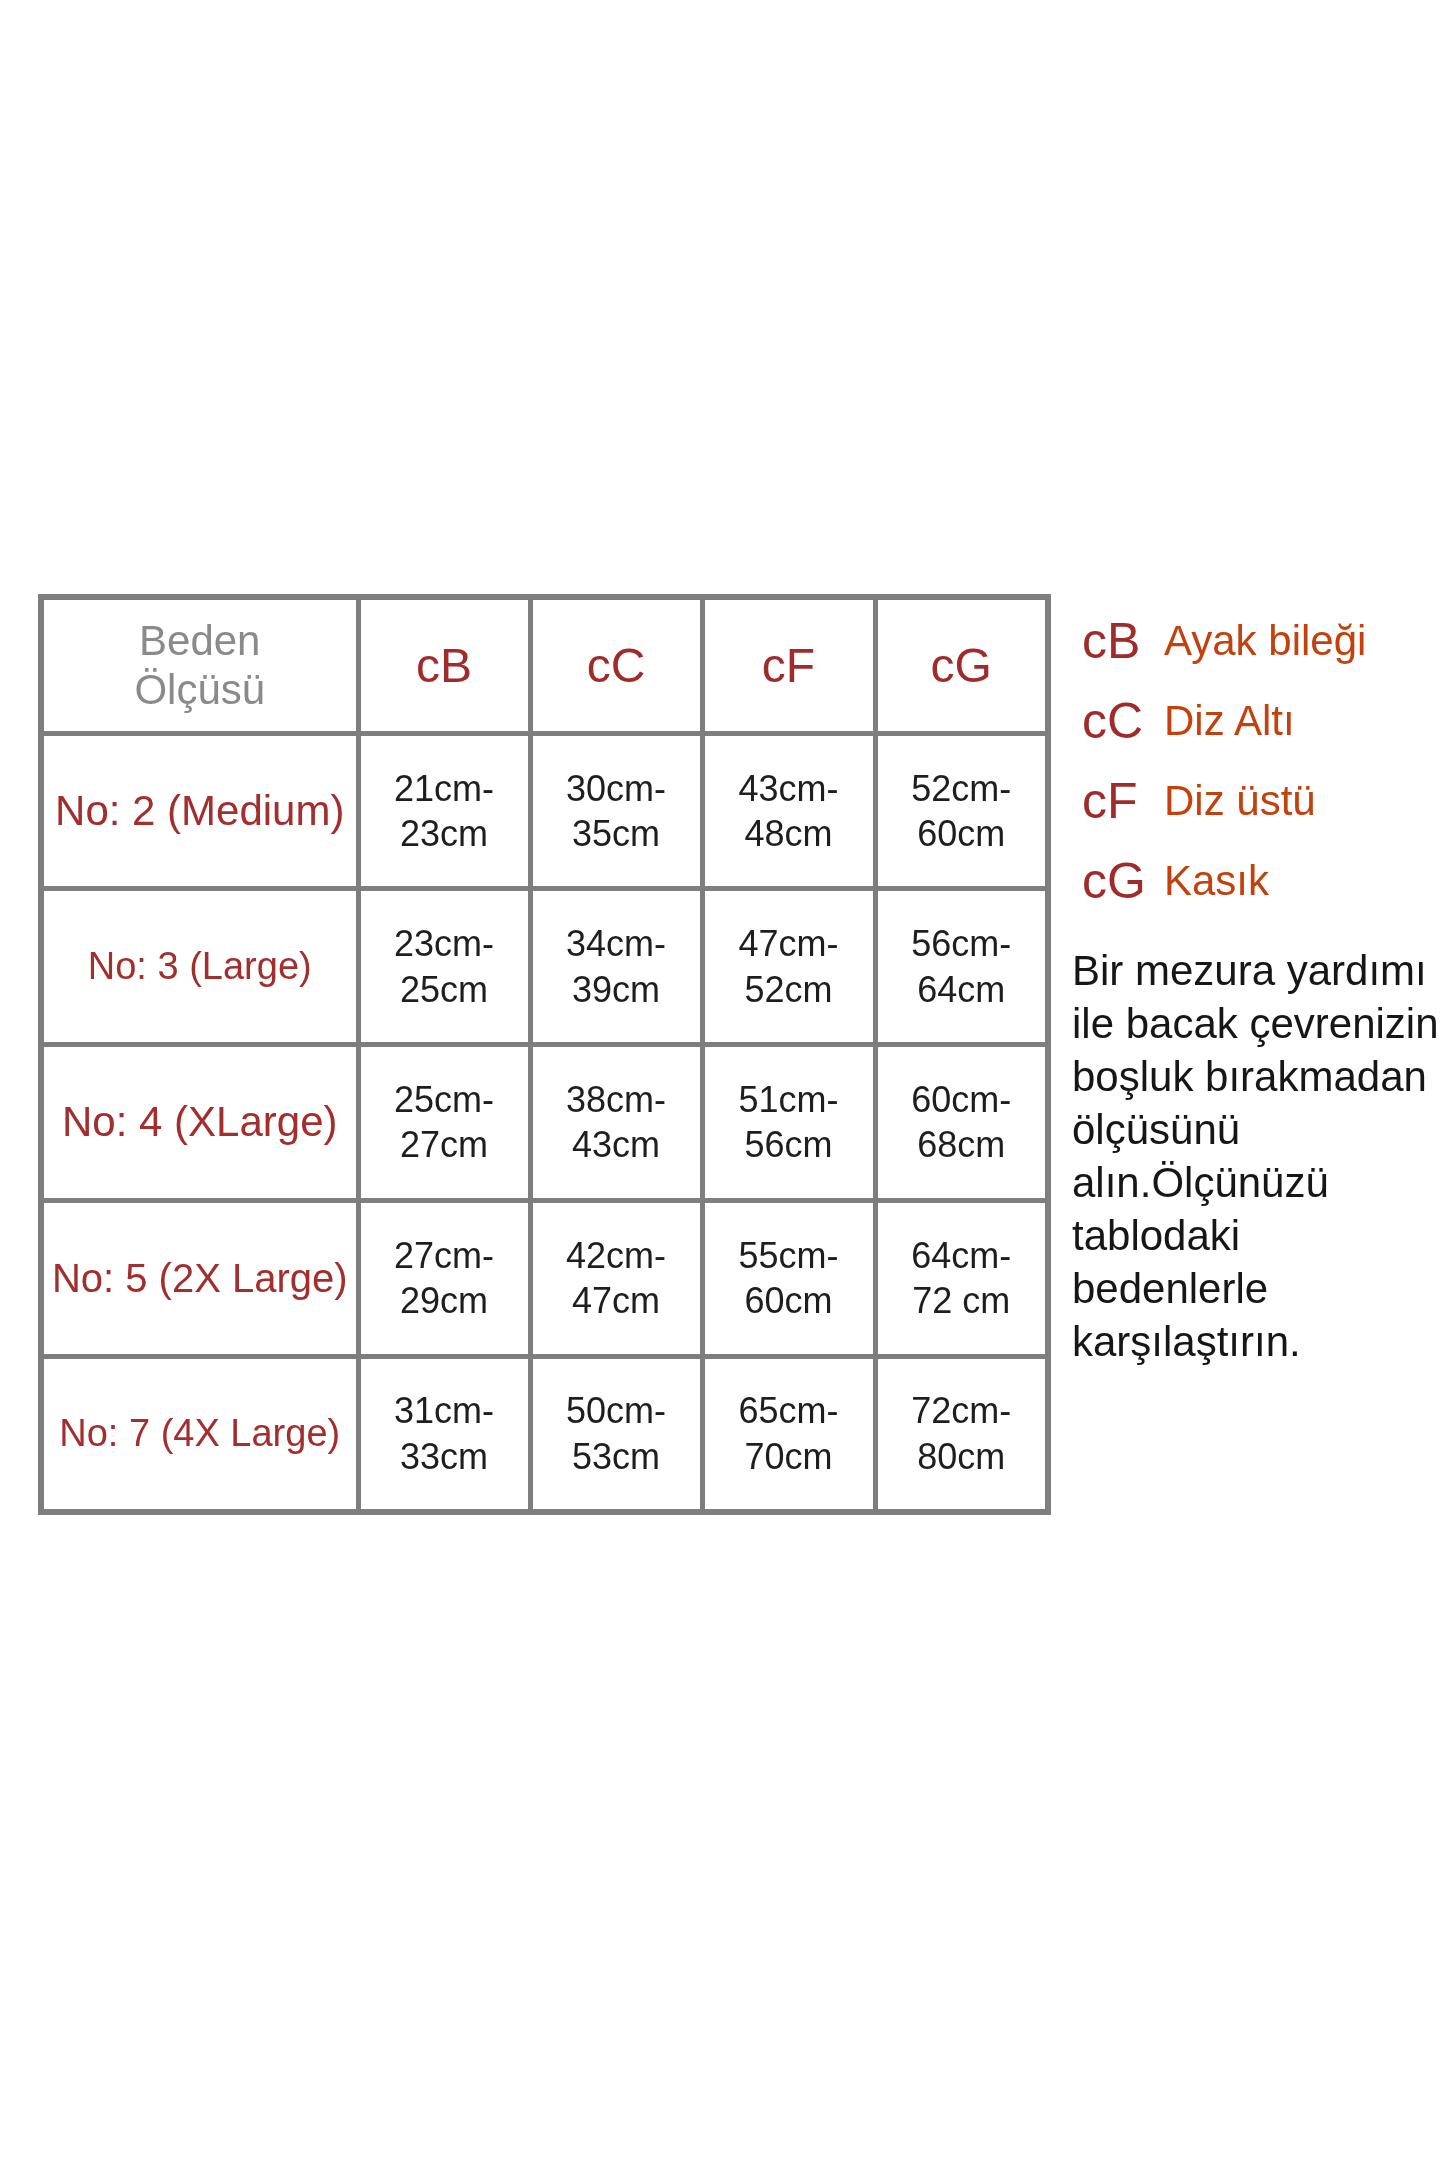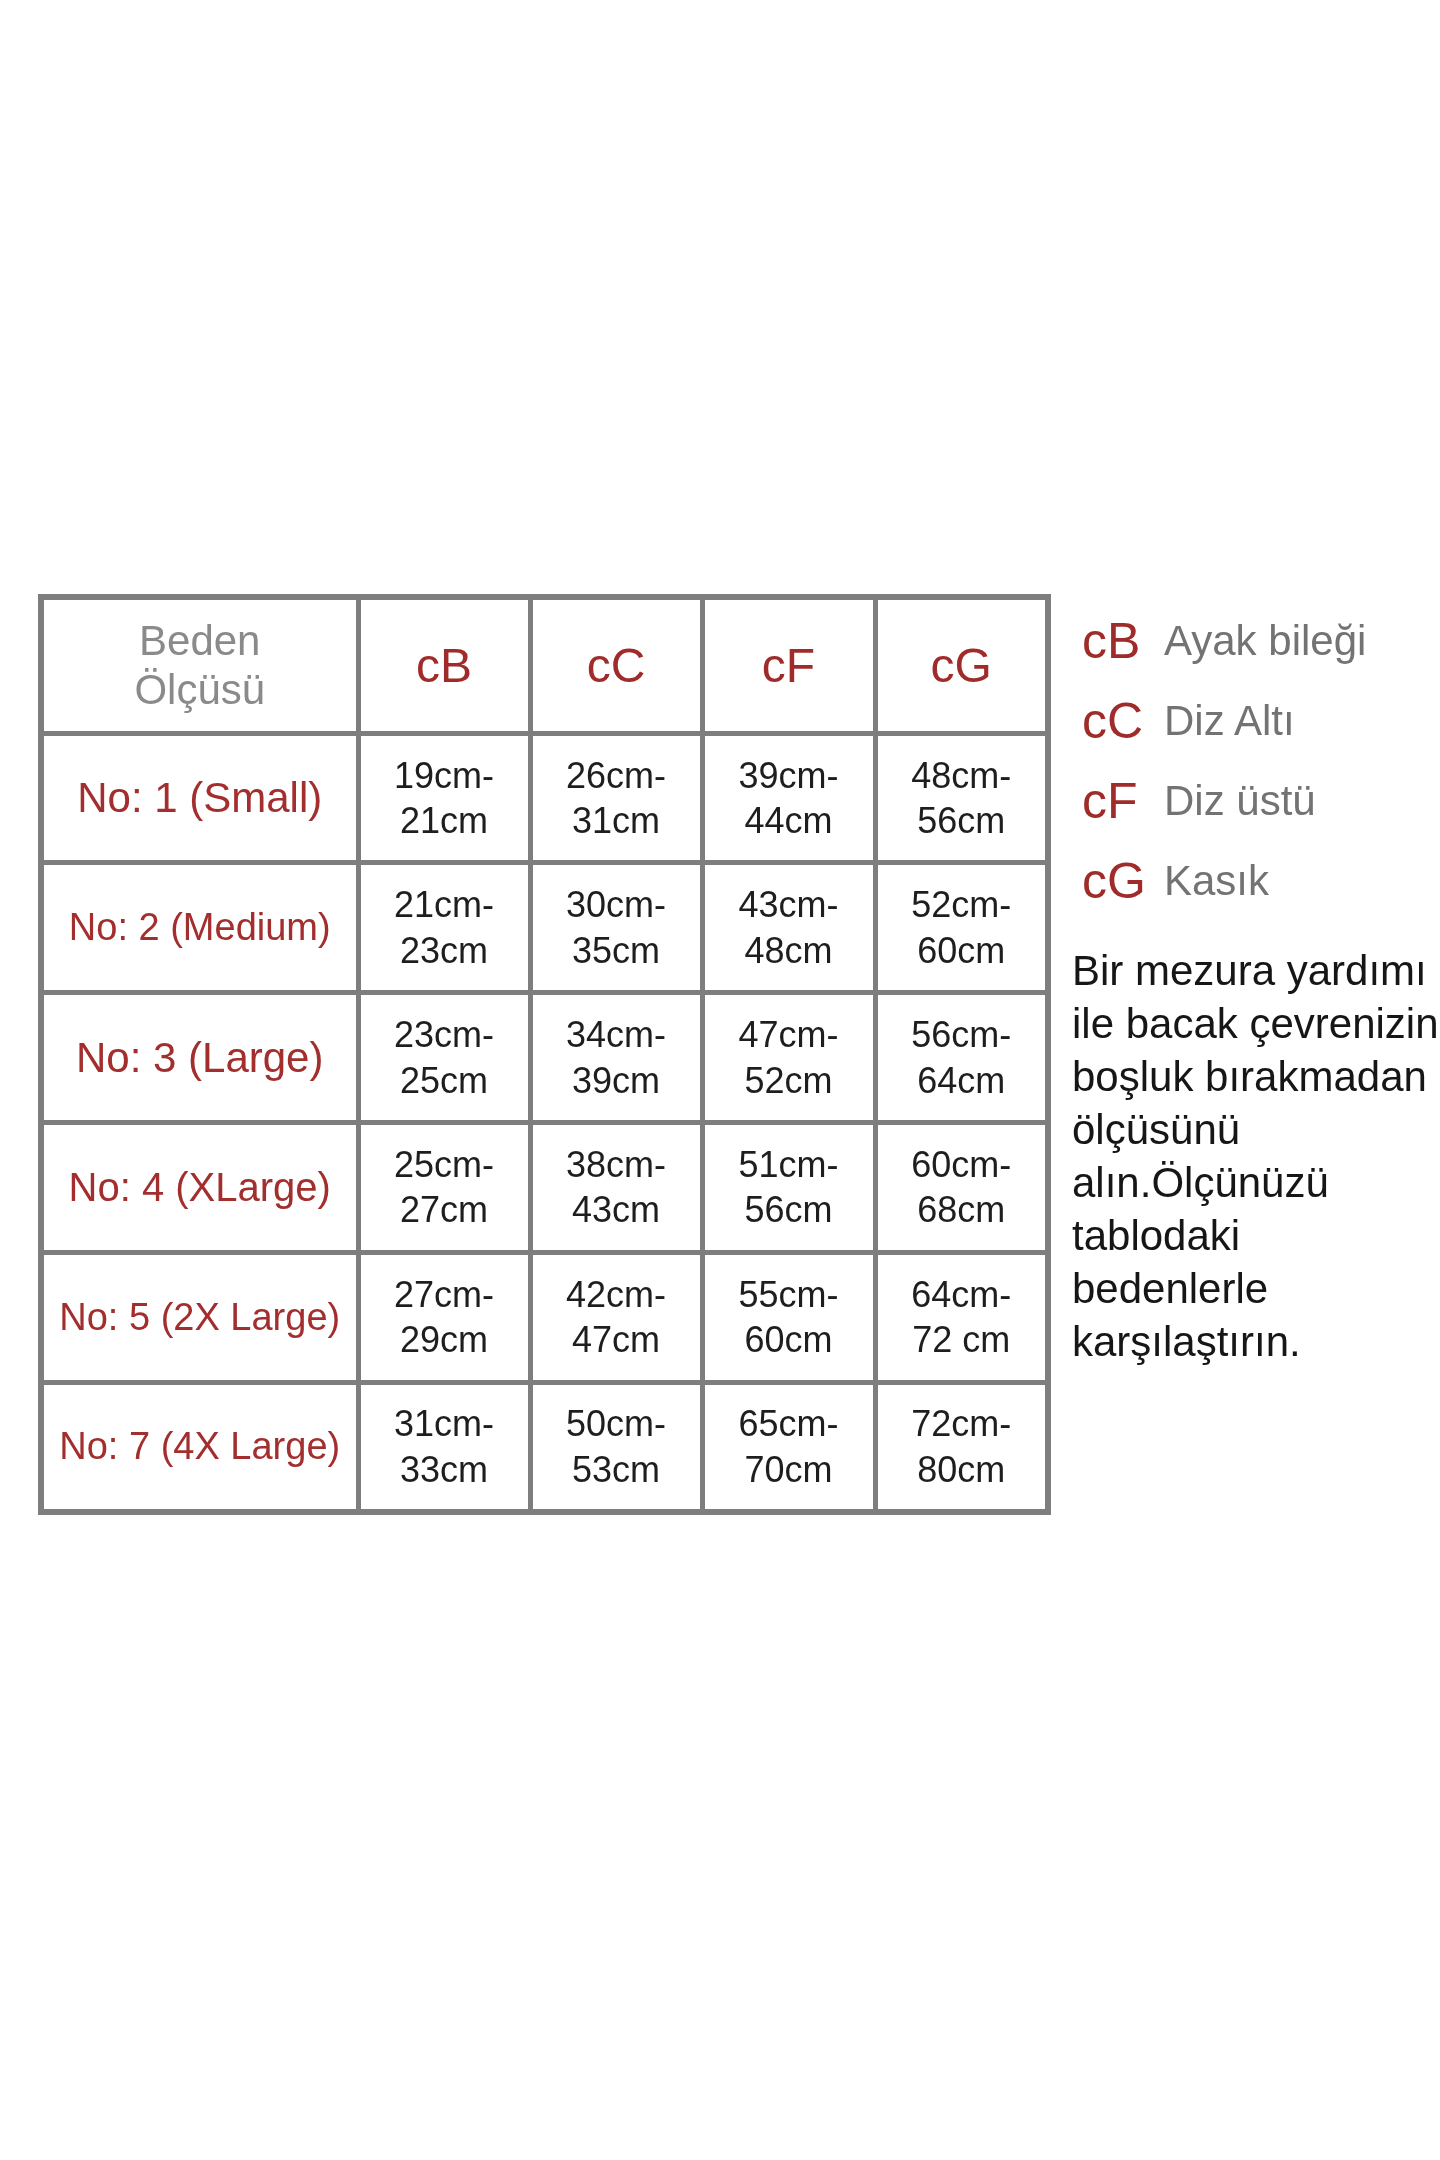--- a/index.html
+++ b/index.html
@@ -84,21 +84,21 @@
     height: 58px;
     margin-bottom: 22px;
   }
   .legend-code {
     color: #a02b2b;
     font-size: 50px;
     width: 82px;
     flex: 0 0 82px;
   }
   .legend-label {
-    color: #737373;
+    color: #c2410c;
     font-size: 42px;
     white-space: nowrap;
   }
 
   
   .note {
     position: absolute;
     left: 1072px;
     top: 944px;
     width: 400px;
@@ -127,39 +127,20 @@
         <div>Beden</div>
         <div>Ölçüsü</div>
       </th>
       <th class="code-head">cB</th>
       <th class="code-head">cC</th>
       <th class="code-head">cF</th>
       <th class="code-head">cG</th>
     </tr>
   </thead>
   <tbody>
-    <tr>
-      <td class="row-label">No: 1 (Small)</td>
-      <td class="val">
-          <div>19cm-</div>
-          <div>21cm</div>
-        </td>
-      <td class="val">
-          <div>26cm-</div>
-          <div>31cm</div>
-        </td>
-      <td class="val">
-          <div>39cm-</div>
-          <div>44cm</div>
-        </td>
-      <td class="val">
-          <div>48cm-</div>
-          <div>56cm</div>
-        </td>
-    </tr>
     <tr>
       <td class="row-label">No: 2 (Medium)</td>
       <td class="val">
           <div>21cm-</div>
           <div>23cm</div>
         </td>
       <td class="val">
           <div>30cm-</div>
           <div>35cm</div>
         </td>

